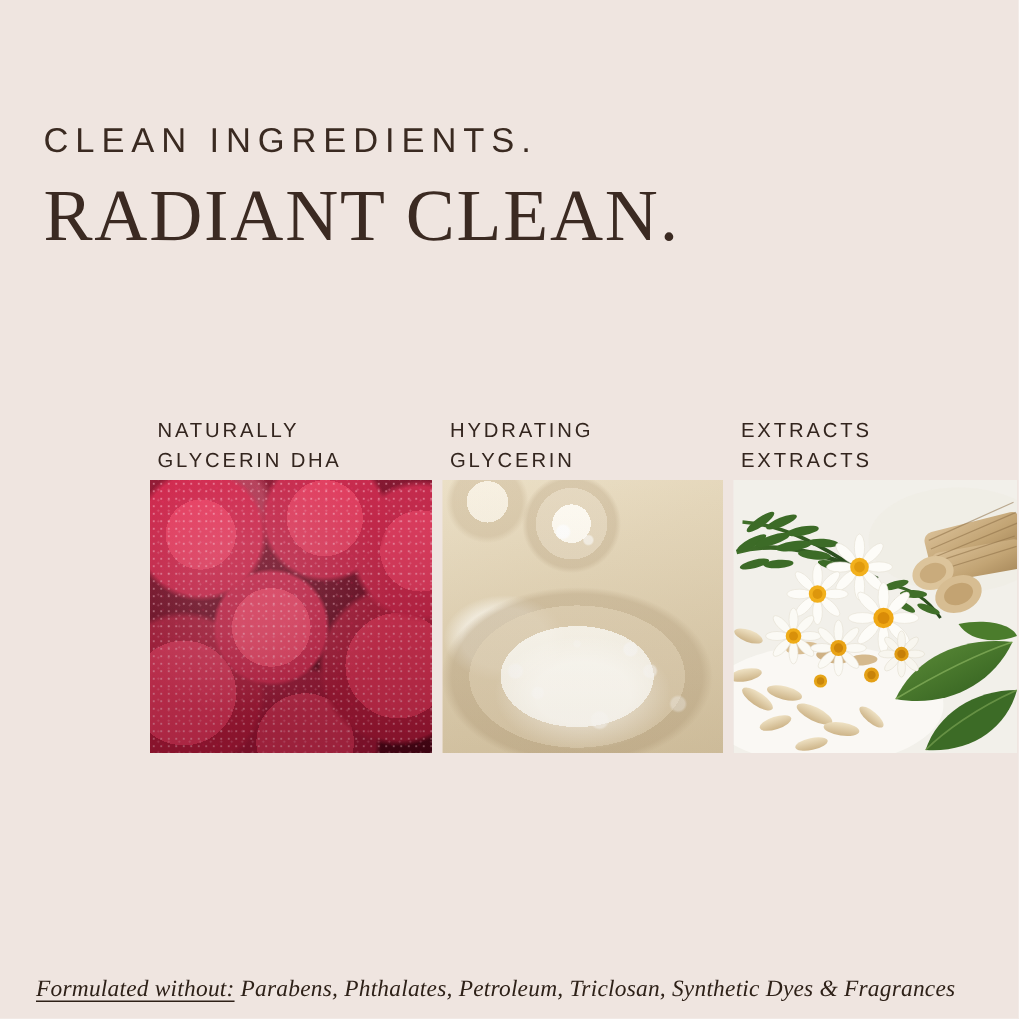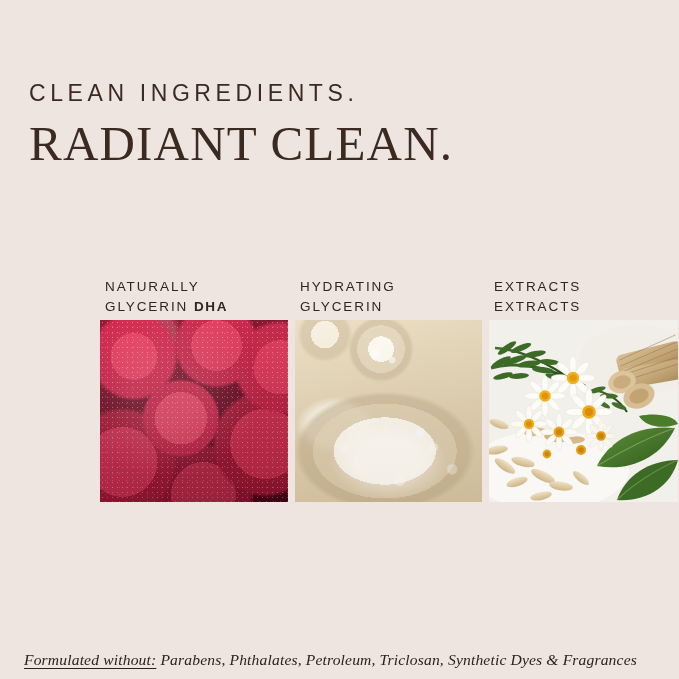--- a/index.html
+++ b/index.html
@@ -73,21 +73,21 @@
     font-size: 13.5px;
     font-weight: 400;
     letter-spacing: 1.9px;
     color: #33251E;
     line-height: 1.45;
     height: 43px;
     padding-left: 5px;
     white-space: pre-line;
   }
   .col-label b {
-    font-weight: 700;
+    font-weight: 400;
     letter-spacing: 1.7px;
   }
 
   .photo {
     width: 100%;
     height: 182px;
     overflow: hidden;
     position: relative;
     background: #d8d0c8;
   }

